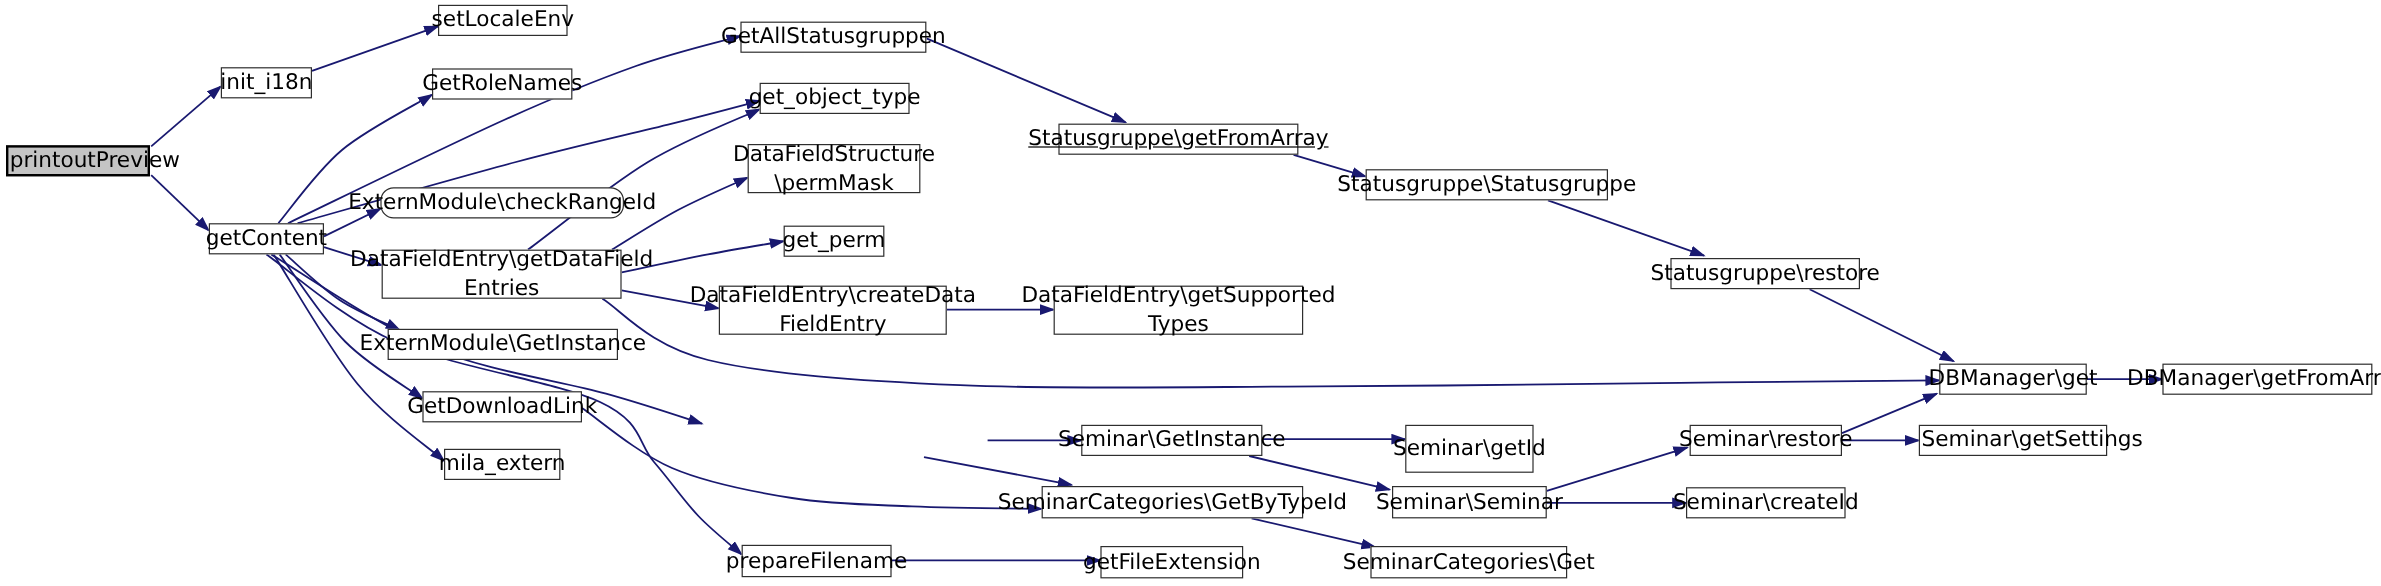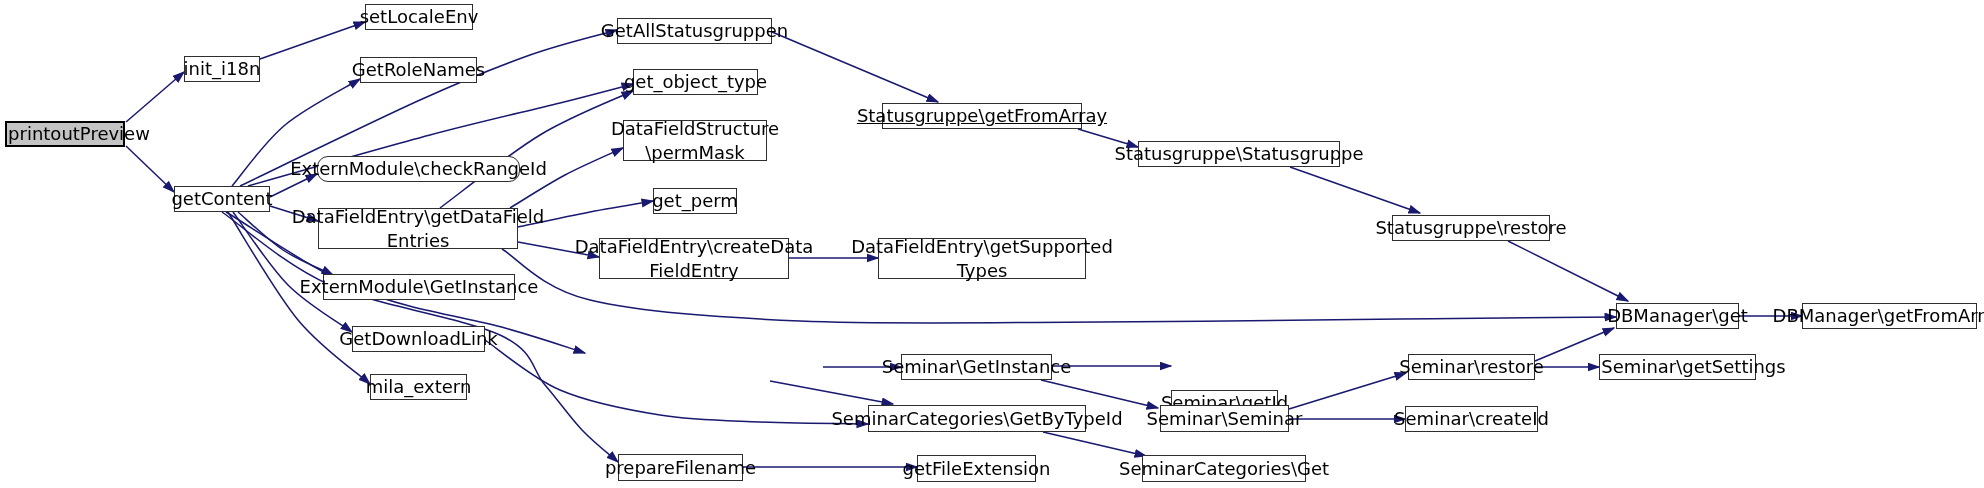--- a/index.html
+++ b/index.html
@@ -166,21 +166,21 @@
     </div>
     <div class="node" style="left: 1616px; top: 303px; width: 123px; height: 26px; border-color: rgb(46, 46, 46);">
       <span>DBManager\get</span>
     </div>
     <div class="node" style="left: 1802px; top: 303px; width: 175px; height: 26px; border-color: rgb(46, 46, 46);">
       <span>DBManager\getFromArray</span>
     </div>
     <div class="node" style="left: 901px; top: 354px; width: 151px; height: 26px; border-color: rgb(46, 46, 46);">
       <span>Seminar\GetInstance</span>
     </div>
-    <div class="node" style="left: 1171px; top: 354px; width: 107px; height: 26px; border-color: rgb(46, 46, 46); margin-top: 36px;">
+    <div class="node" style="left: 1171px; top: 354px; width: 107px; height: 40px; border-color: rgb(46, 46, 46);">
       <span>Seminar\getId</span>
     </div>
     <div class="node" style="left: 868px; top: 405px; width: 218px; height: 27px; border-color: rgb(46, 46, 46);">
       <span>SeminarCategories\GetByTypeId</span>
     </div>
     <div class="node" style="left: 1160px; top: 405px; width: 129px; height: 27px; border-color: rgb(46, 46, 46);">
       <span>Seminar\Seminar</span>
     </div>
     <div class="node" style="left: 917px; top: 455px; width: 119px; height: 27px; border-color: rgb(46, 46, 46);">
       <span>getFileExtension</span>

